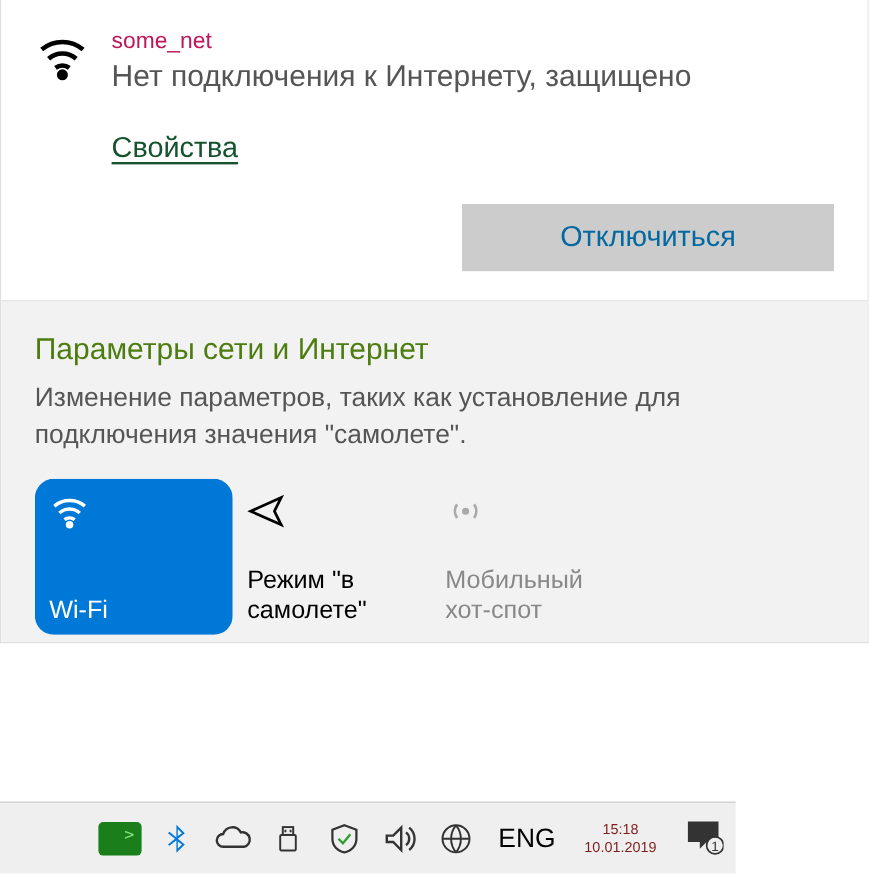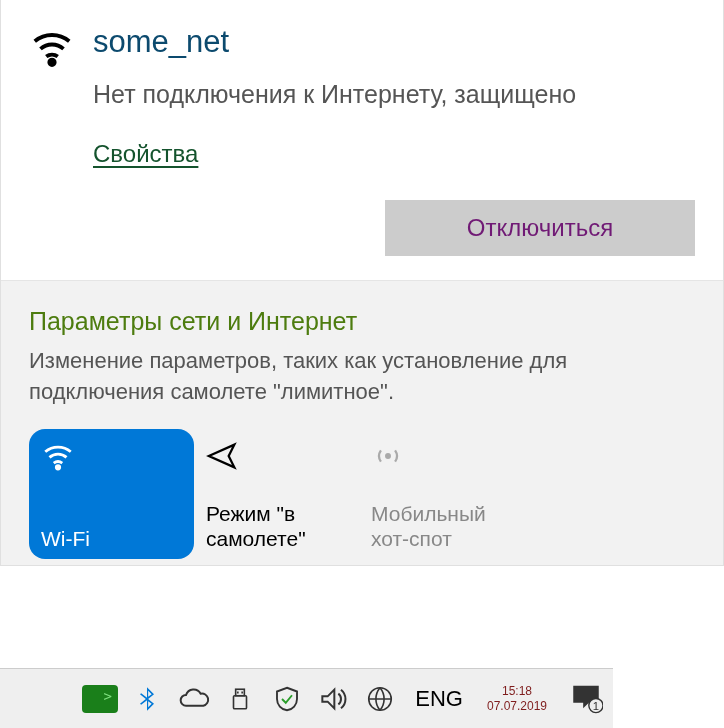--- a/index.html
+++ b/index.html
@@ -17,23 +17,23 @@
     border-top: none;
   }
   .connection {
     padding: 24px 28px 18px 28px;
     display: flex;
     gap: 18px;
   }
   .wifi-icon-large svg { width: 46px; height: 46px; }
   .conn-body { flex: 1; }
   .ssid {
-    font-size: 31px;
-    color: #0c4a6e;
-    margin-bottom: 18px;
+    font-size: 19px;
+    color: #be185d;
+    margin-bottom: 2px;
   }
   .status {
     font-size: 25px;
     color: #555;
     margin-bottom: 28px;
     line-height: 1.35;
   }
   .link {
     font-size: 24px;
     color: #14532d;
@@ -45,21 +45,21 @@
   }
   .btn-row {
     display: flex;
     justify-content: flex-end;
     padding: 0 28px 24px 28px;
   }
   .disconnect {
     background: #ccc;
     border: none;
     font-size: 24px;
-    color: #701a75;
+    color: #0369a1;
     padding: 14px 0;
     width: 310px;
     cursor: pointer;
     font-family: inherit;
   }
   .settings {
     background: #f2f2f2;
     border-top: 1px solid #e5e5e5;
     padding: 26px 28px 6px 28px;
   }
@@ -171,21 +171,21 @@
       <span class="link">Свойства</span>
     </div>
   </div>
 
   <div class="btn-row">
     <button class="disconnect">Отключиться</button>
   </div>
 
   <div class="settings">
     <div class="settings-title">Параметры сети и Интернет</div>
-    <div class="settings-desc">Изменение параметров, таких как установление для подключения самолете "лимитное".</div>
+    <div class="settings-desc">Изменение параметров, таких как установление для подключения значения "самолете".</div>
 
     <div class="tiles">
 
       <div class="tile active">
         <div class="tile-icon">
           <svg viewBox="0 0 24 24" width="34" height="34" fill="none" stroke="#fff" stroke-width="2">
             <path d="M3 9 A14 14 0 0 1 21 9"></path>
             <path d="M6 13 A9 9 0 0 1 18 13"></path>
             <path d="M9 17 A5 5 0 0 1 15 17"></path>
             <circle cx="12" cy="20" r="1.2" fill="#fff"></circle>
@@ -255,21 +255,21 @@
   </div>
   <div class="tray-icon network">
     <svg viewBox="0 0 24 24" fill="none" stroke="#333" stroke-width="1.3">
         <circle cx="12" cy="12" r="9"></circle>
         <path d="M3 12 H21 M12 3 A14 14 0 0 1 12 21 M12 3 A14 14 0 0 0 12 21"></path>
       </svg>
   </div>
   <div class="lang">ENG</div>
   <div class="clock">
     <div>15:18</div>
-    <div>07.07.2019</div>
+    <div>10.01.2019</div>
   </div>
   <div class="notif">
     <svg viewBox="0 0 24 24" fill="#333">
         <path d="M3 4 H21 V16 H14 L10 20 L10 16 H3 Z"></path>
         <circle cx="19" cy="18" r="5" fill="#efefef" stroke="#333" stroke-width="1"></circle>
         <text x="19" y="21" text-anchor="middle" font-size="8" fill="#333">1</text>
       </svg>
   </div>
 </div>
 

